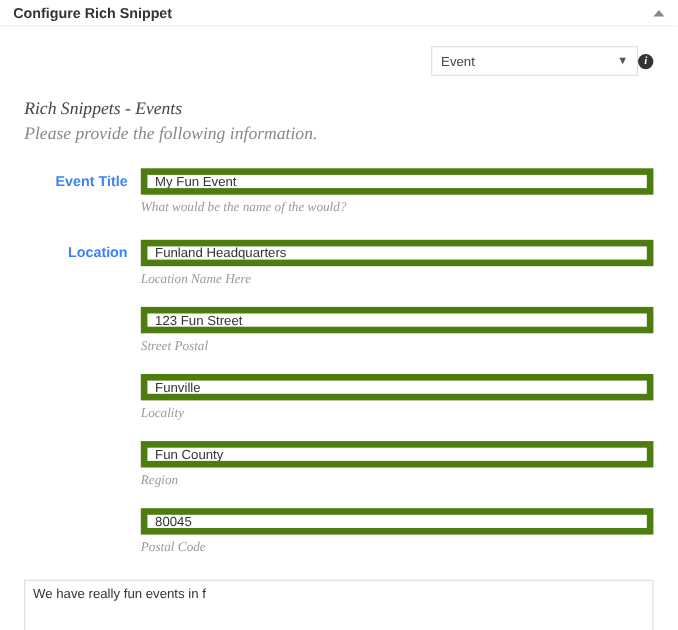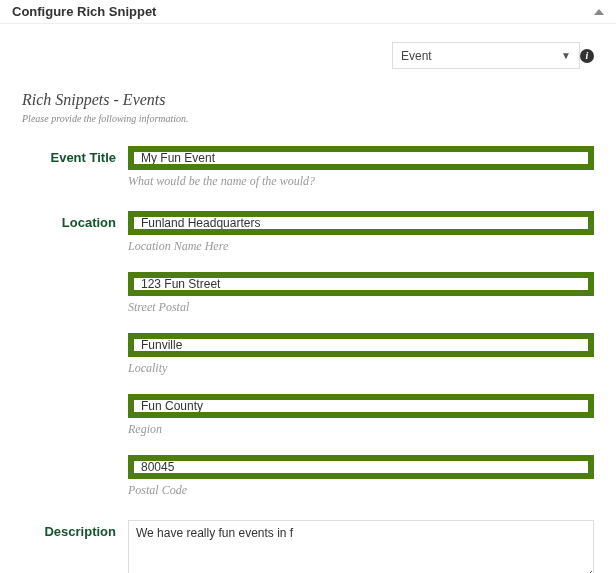--- a/index.html
+++ b/index.html
@@ -77,37 +77,37 @@
       font-family: Georgia, "Times New Roman", serif;
       font-style: italic;
       font-weight: 400;
       font-size: 16px;
       color: #454545;
       margin-bottom: 4px;
     }
     .section-subtitle {
       font-family: Georgia, "Times New Roman", serif;
       font-style: italic;
-      font-size: 10px;
+      font-size: 16px;
       color: #888;
       margin-bottom: 22px;
     }
     .form-row {
       display: flex;
       align-items: flex-start;
       margin-bottom: 4px;
     }
     .label-col {
       width: 106px;
       text-align: right;
       padding-right: 12px;
       padding-top: 4px;
       font-size: 13px;
       font-weight: 700;
-      color: #14532d;
+      color: #3b82f6;
     }
     .input-col {
       flex: 1;
     }
     .text-input {
       width: 100%;
       height: 24px;
       border: 6px solid #4d7c0f;
       padding: 3px 7px;
       font-size: 12px;
@@ -188,19 +188,18 @@
         <div class="hint">Region</div>
       </div>
       <div class="sub-block">
         <input type="text" class="text-input" value="80045" style="">
         <div class="hint">Postal Code</div>
       </div>
     </div>
   </div>
 
   <div class="form-row">
-    <div class="label-col">Description</div>
     <div class="input-col">
       <textarea class="textarea-input" style="">We have really fun events in f</textarea>
       
     </div>
   </div>
 </div>
 
 </body></html>

